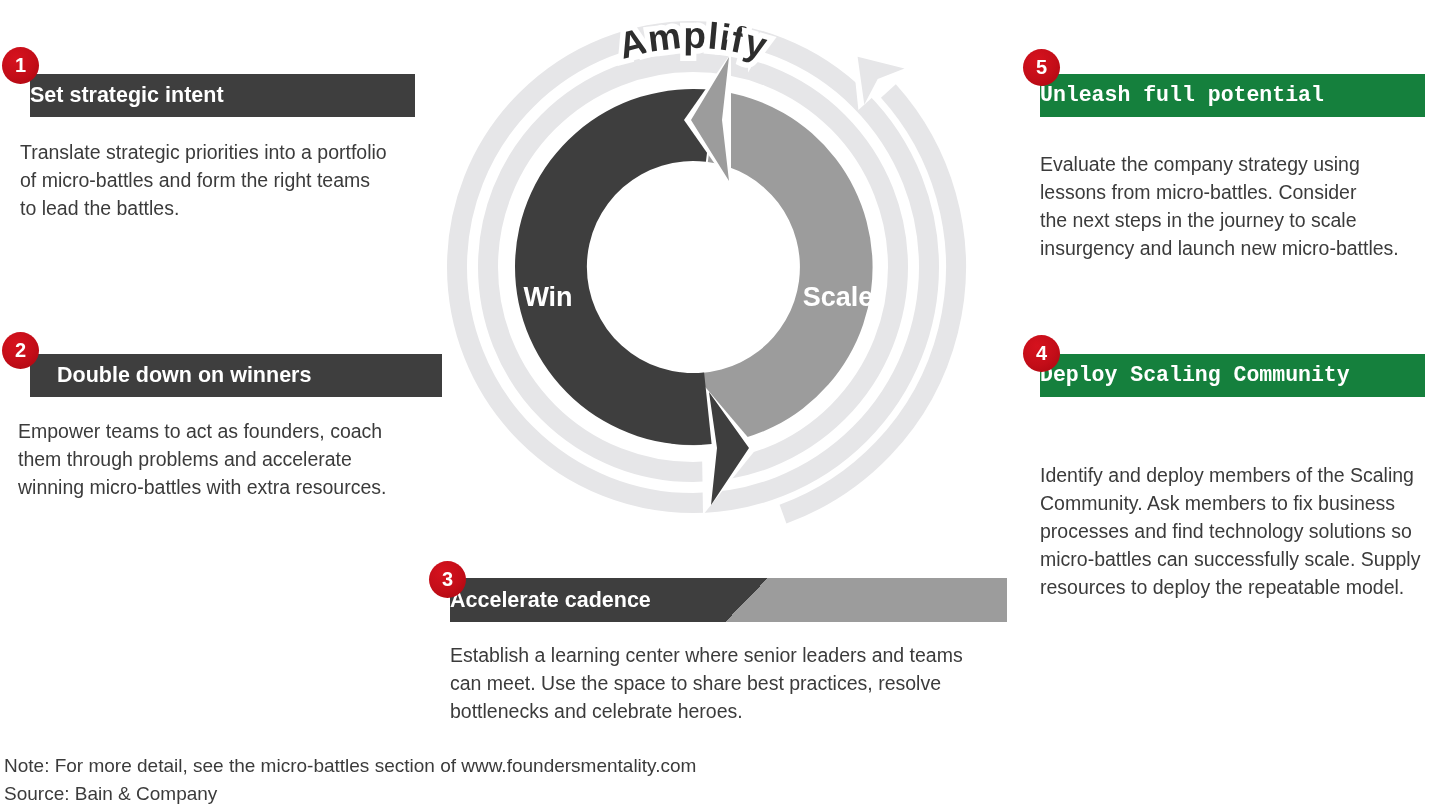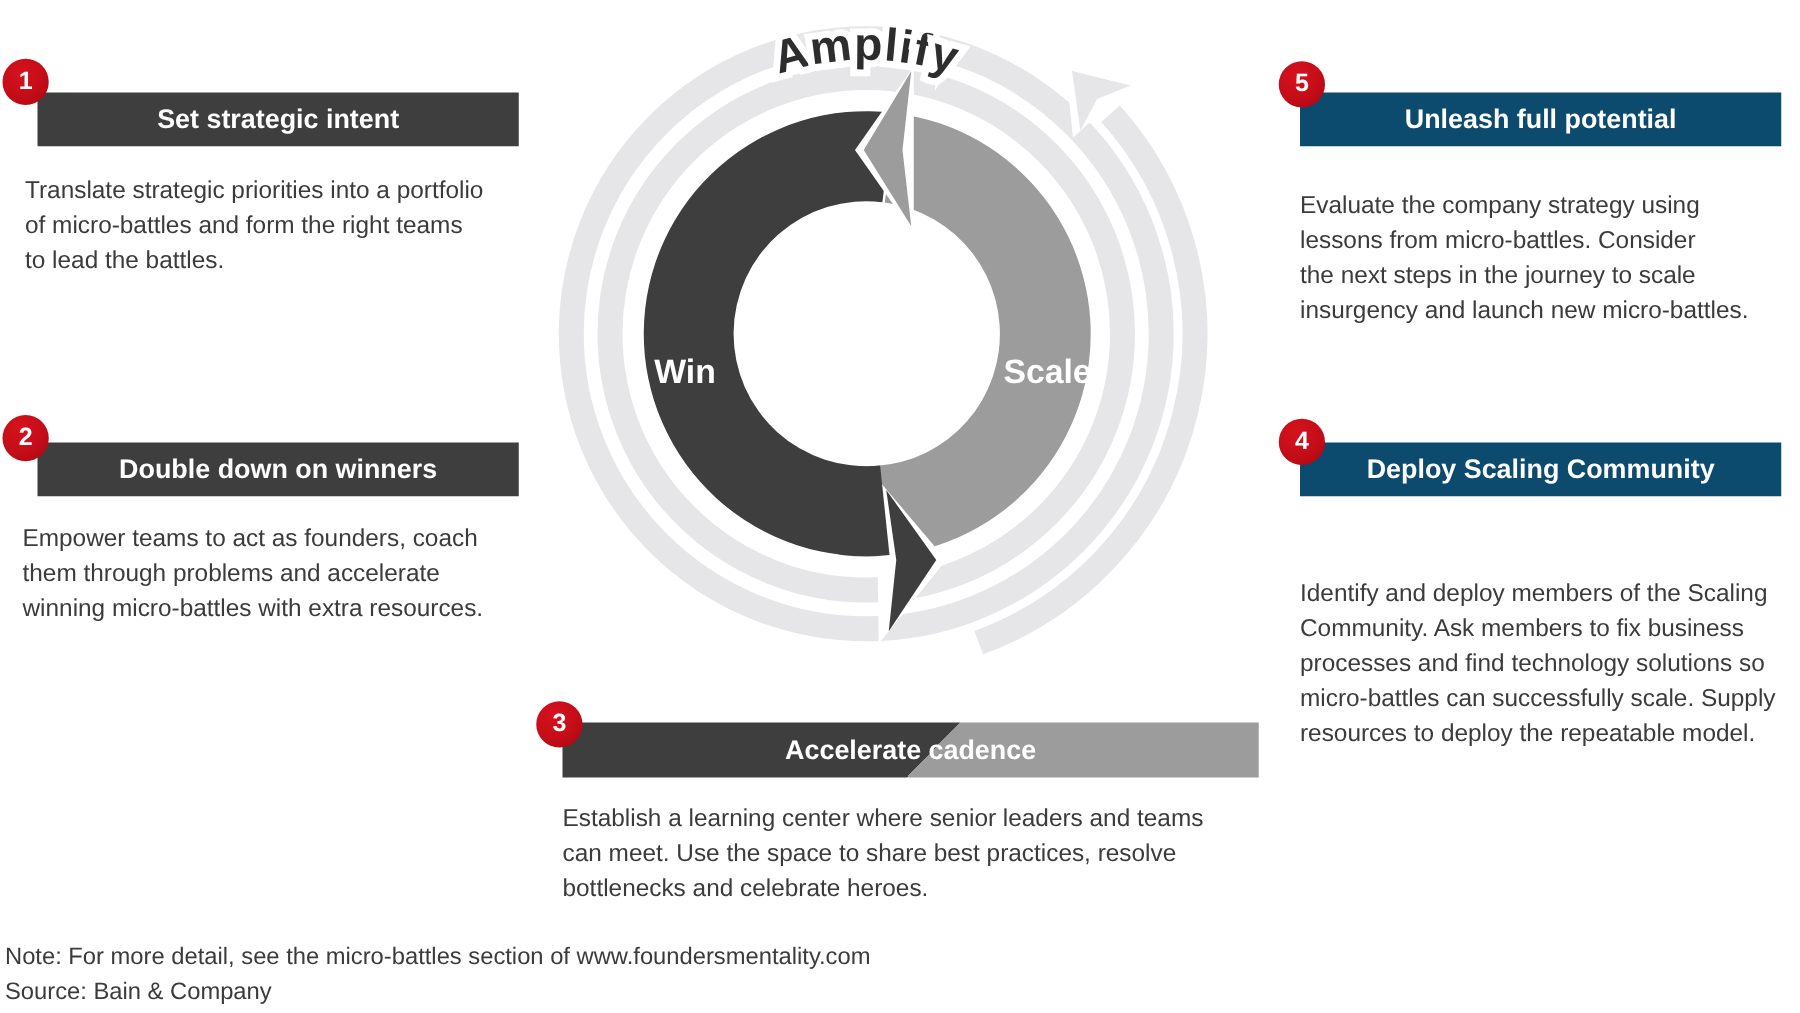--- a/index.html
+++ b/index.html
@@ -8,23 +8,23 @@
 
   .abs{position:absolute;}
 
   
   .badge{position:absolute;width:37px;height:37px;border-radius:50%;
          background:radial-gradient(circle at 38% 30%, #d6121e 0%, #c30d18 55%, #a9060f 100%);
          color:#fff;font-weight:bold;font-size:20px;text-align:center;line-height:37px;z-index:5;}
 
   
   .bar{position:absolute;height:43px;color:#fff;font-weight:bold;font-size:21.5px;
-       text-align:center;line-height:43px;z-index:2;white-space:nowrap;}
+       text-align:left;line-height:43px;z-index:2;white-space:nowrap;}
   .bar.dark{background:#3e3e3e;}
-  .bar.gray{background:#0c4a6e;}
+  .bar.gray{background:#15803d;font-family:Liberation Mono, monospace;}
   .bar.split{background:linear-gradient(134deg,#3e3e3e 53%,#9c9c9c 53%);}
 
   
   .copy{position:absolute;color:#3b3b3b;font-size:19.5px;line-height:28px;white-space:pre;}
 
   .footer-line{position:absolute;color:#3b3b3b;font-size:19px;line-height:27px;white-space:pre;}
 
   svg text{font-family:"Liberation Sans","DejaVu Sans",sans-serif;}
   .cycle-label{font-size:27px;font-weight:bold;fill:#ffffff;}
   .amp-label{font-size:37px;font-weight:bold;fill:#2d2d2d;letter-spacing:1px;
@@ -65,21 +65,21 @@
     <text class="cycle-label" x="838" y="297" text-anchor="middle" dominant-baseline="central">Scale</text>
   </svg>
 
   <div class="badge" style="left:2px;top:47px;">1</div>
   <div class="bar dark" style="left:30px;top:74px;width:385px;">Set strategic intent</div>
   <div class="copy" style="left:20px;top:138px;">Translate strategic priorities into a portfolio
 of micro-battles and form the right teams
 to lead the battles.</div>
 
   <div class="badge" style="left:2px;top:332px;">2</div>
-  <div class="bar dark" style="left:30px;top:354px;width:385px;">Double down on winners</div>
+  <div class="bar dark" style="left:30px;top:354px;width:385px;padding-left:27px;">Double down on winners</div>
   <div class="copy" style="left:18px;top:417px;">Empower teams to act as founders, coach
 them through problems and accelerate
 winning micro-battles with extra resources.</div>
 
   <div class="badge" style="left:429px;top:561px;">3</div>
   <div class="bar split" style="left:450px;top:578px;width:557px;height:44px;line-height:44px;">Accelerate cadence</div>
   <div class="copy" style="left:450px;top:641px;">Establish a learning center where senior leaders and teams
 can meet. Use the space to share best practices, resolve
 bottlenecks and celebrate heroes.</div>
 

